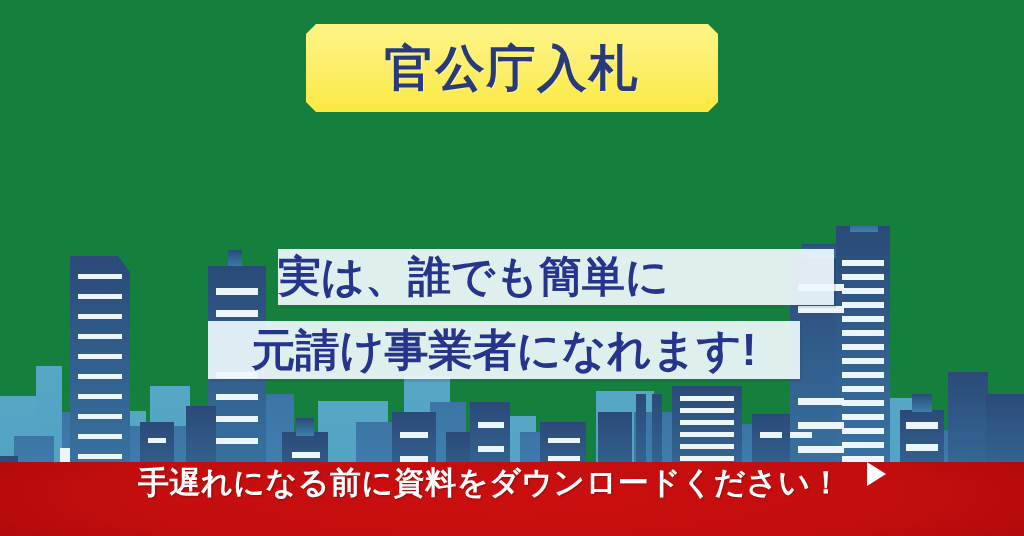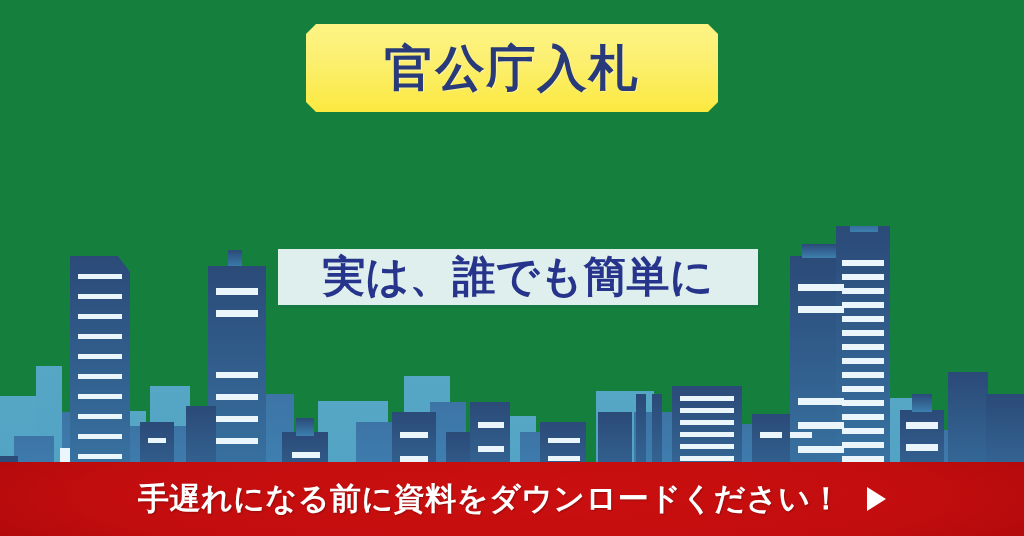--- a/index.html
+++ b/index.html
@@ -64,39 +64,39 @@
     position:absolute;
     background:rgba(238,248,252,.93);
     display:flex; align-items:center;
     color:#27348b;
     font-weight:bold;
     white-space:nowrap;
     box-shadow:2px 3px 0 rgba(20,60,90,.13);
   }
   #sub-box-1 {
     left:278px; top:249px;
-    width:480px; height:56px;
+    width:556px; height:56px;
     font-size:43px;
-    justify-content:center;
+    justify-content:flex-start;
     letter-spacing:0px;
   }
   #sub-box-2 {
     left:208px; top:321px;
     width:592px; height:58px;
     font-size:44px;
     justify-content:center;
     letter-spacing:0px;
   }
 
   
   #cta-bar {
     position:absolute; left:0; top:462px;
     width:1024px; height:74px;
     background:radial-gradient(ellipse 78% 160% at 50% 45%, #cb0f10 0%, #c20d0e 52%, #9c0507 100%);
-    display:flex; align-items:center; justify-content:center;gap:12px;
+    display:flex; align-items:flex-start; justify-content:center;gap:12px;
   }
   #cta-text {
     color:#ffffff;
     font-size:31px; font-weight:bold;
     letter-spacing:0.5px;
     white-space:nowrap;
     text-shadow:1px 1px 2px rgba(0,0,0,.25);
   }
   #cta-arrow {
     display:inline-block;
@@ -298,19 +298,22 @@
   <div id="ribbon-wrap">
     <div id="ribbon">
       <span id="ribbon-text">官公庁入札</span>
     </div>
   </div>
 
 
   <div id="sub-box-1" class="sub-box">
     <span>実は、誰でも簡単に</span>
   </div>
+  <div id="sub-box-2" class="sub-box">
+    <span>元請け事業者になれます!</span>
+  </div>
 
   <div id="cta-bar">
     <span id="cta-text">手遅れになる前に資料をダウンロードください！</span>
     <span id="cta-arrow"></span>
   </div>
 
 </div>
 
 </body></html>

